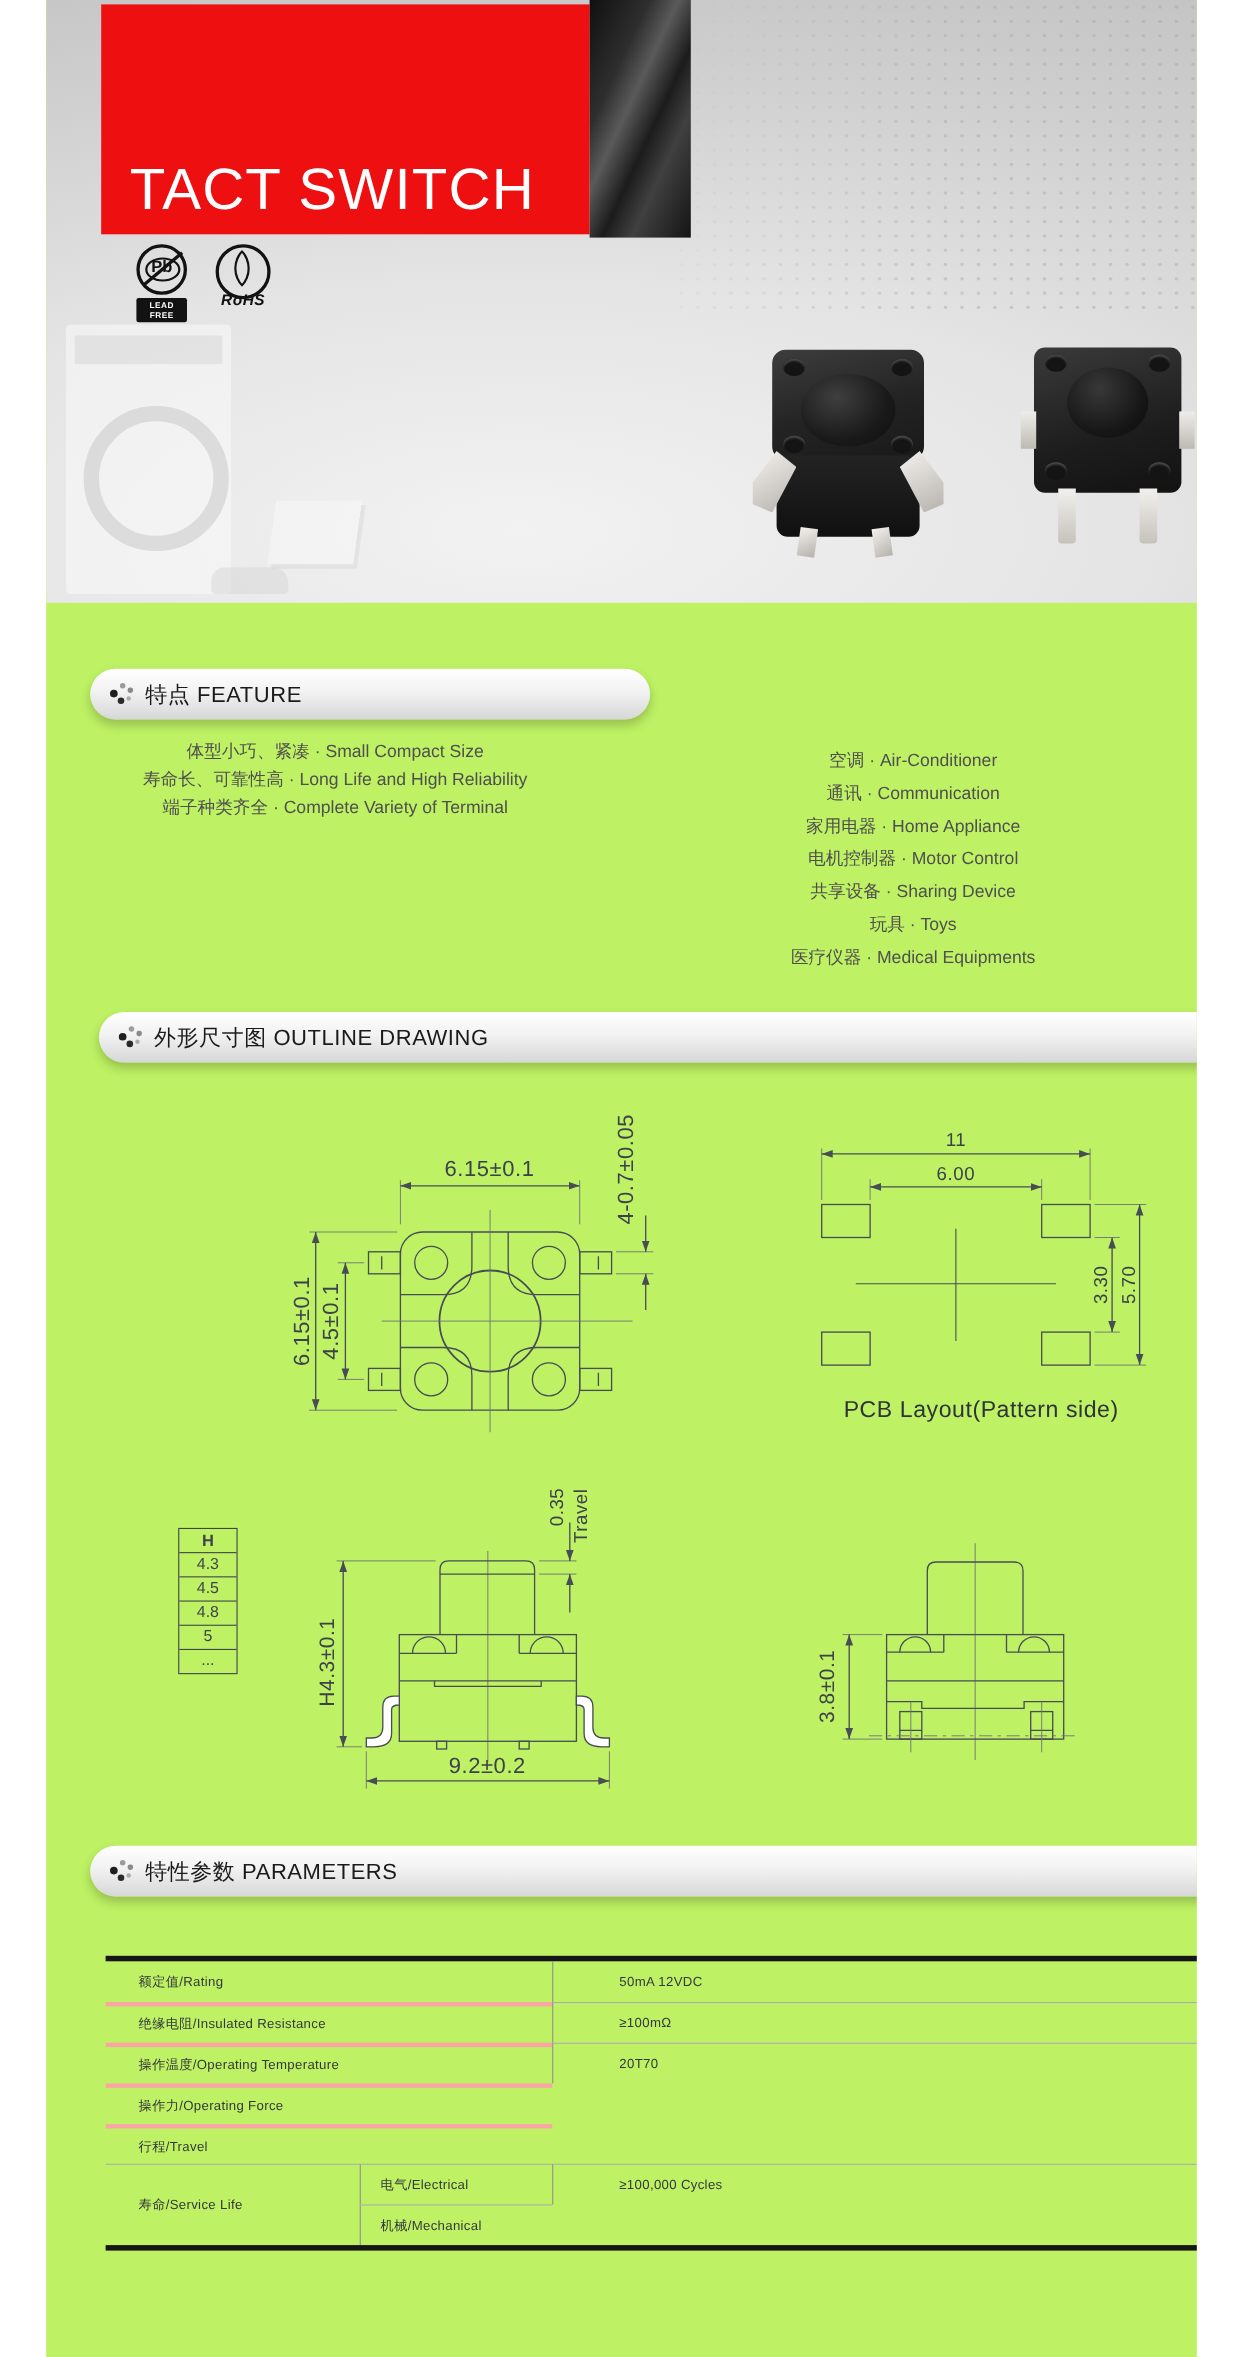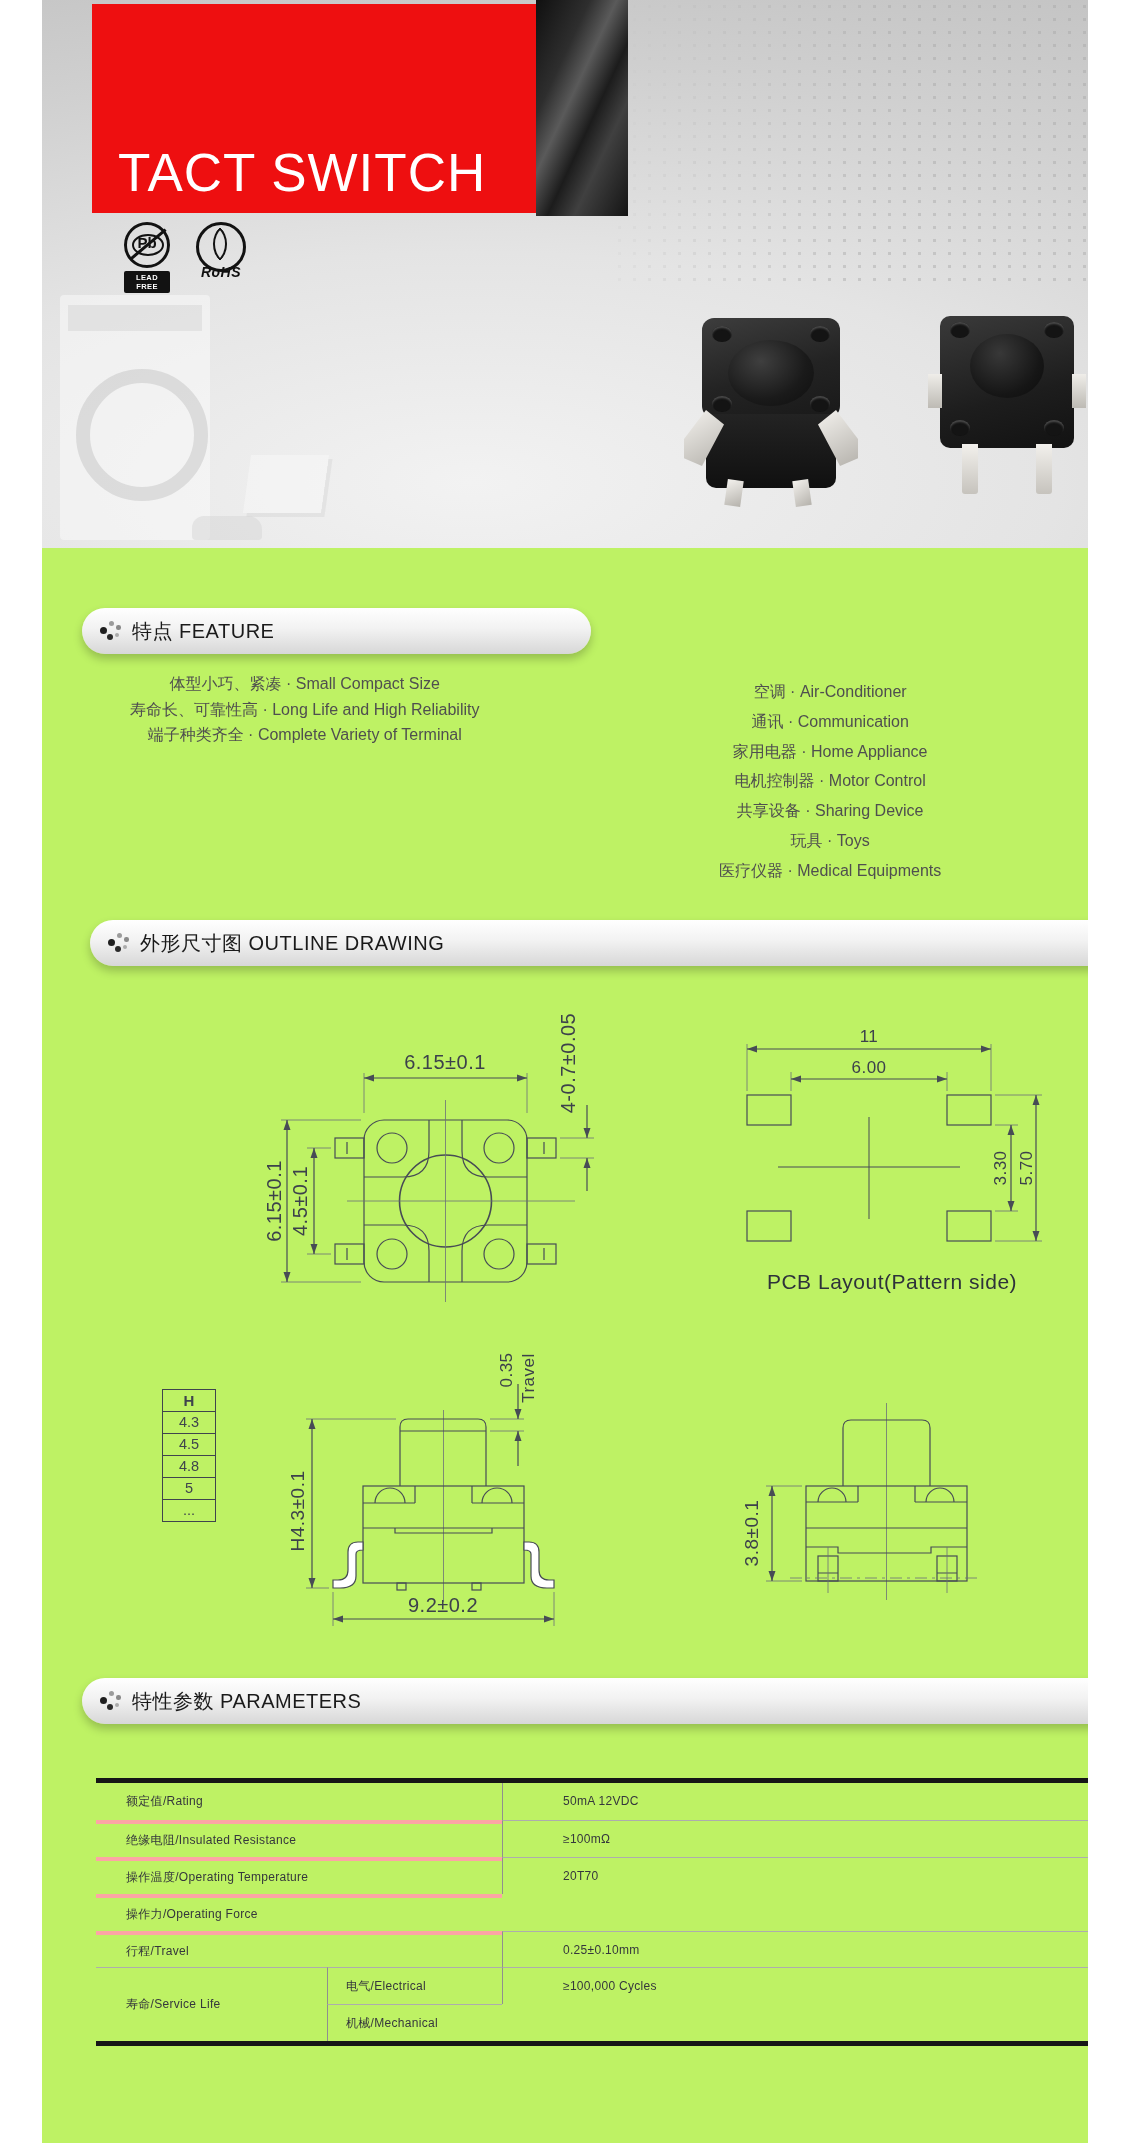--- a/index.html
+++ b/index.html
@@ -331,20 +331,19 @@
 
   <div id="ptable">
     <div class="cell lbl nt">额定值/Rating</div>
     <div class="cell val nt">50mA 12VDC</div>
     <div class="cell lbl">绝缘电阻/Insulated Resistance</div>
     <div class="cell val">≥100mΩ</div>
     <div class="cell lbl">操作温度/Operating Temperature</div>
     <div class="cell val">20T70</div>
     <div class="cell lbl">操作力/Operating Force</div>
     <div class="cell lbl">行程/Travel</div>
-    <div class="cell val">0.25±0.10mm</div>
     <div class="cell sl">寿命/Service Life</div>
     <div class="cell sub">电气/Electrical</div>
     <div class="cell val">≥100,000 Cycles</div>
     <div class="cell sub">机械/Mechanical</div>
   </div>
 
 </div>
 
 </body></html>

